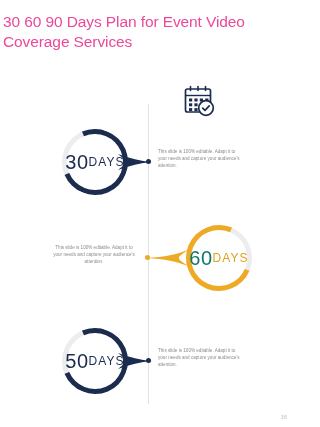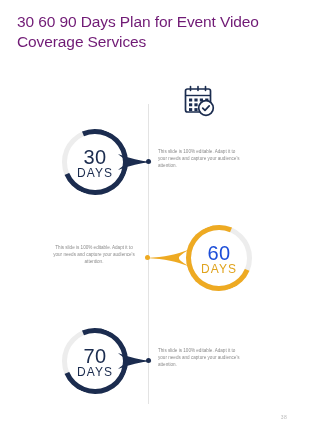--- a/index.html
+++ b/index.html
@@ -12,26 +12,26 @@
     height: 427px;
     position: relative;
     overflow: hidden;
     font-family: "Liberation Sans", sans-serif;
     -webkit-font-smoothing: antialiased;
   }
 
   
   .slide-title {
     position: absolute;
-    left: 17px;
+    left: 3px;
     top: 12px;
     width: 250px;
     font-size: 15.5px;
     line-height: 20px;
-    color: #701a75;
+    color: #ec4899;
     font-weight: 400;
     letter-spacing: -0.1px;
   }
 
   
   .spine {
     position: absolute;
     left: 148px;
     top: 104px;
     width: 1px;
@@ -100,32 +100,32 @@
     transform: rotate(-22deg);
   }
 
   .badge-inner {
     position: absolute;
     left: 7px; top: 7px;
     width: 52px; height: 52px;
     border-radius: 50%;
     background: #ffffff;
     display: flex;
-    flex-direction: column;
+    flex-direction: row;
     align-items: center;
     justify-content: center;
   }
   .badge-num {
     font-size: 20px;
     line-height: 21px;
     font-weight: 400;
     color: #1b2c4f;
     letter-spacing: 0.5px;
   }
-  .badge-num.gold { color: #1d4ed8; }
+  .badge-num.gold { color: #0f766e; }
   .badge-sub {
     font-size: 12px;
     line-height: 10px;
     letter-spacing: 1.1px;
     color: #1b2c4f;
     font-weight: 400;
   }
   .badge-sub.gold { color: #e0a31d; }
 
   
@@ -240,21 +240,21 @@
 
   <div class="copy copy-left">This slide is 100% editable. Adapt it to your needs and capture your audience's attention.</div>
 </div>
 
 <div class="row row-90">
 
   <div class="badge badge-left">
     <div class="ring-outer"></div>
     <div class="ring-arc arc-navy"></div>
     <div class="badge-inner">
-      <div class="badge-num">70</div>
+      <div class="badge-num">50</div>
       <div class="badge-sub">DAYS</div>
     </div>
   </div>
 
   <div class="tail tail-right">
     <svg width="34" height="16" viewBox="0 0 34 16">
       <path d="M0 0 C12 4.5 22 7 34 8 C22 9 12 11.5 0 16 C6 11 8 10 8 8 C8 6 6 5 0 0 Z" fill="#1b2c4f"></path>
     </svg>
   </div>
   <div class="tail-dot dot-navy"></div>

